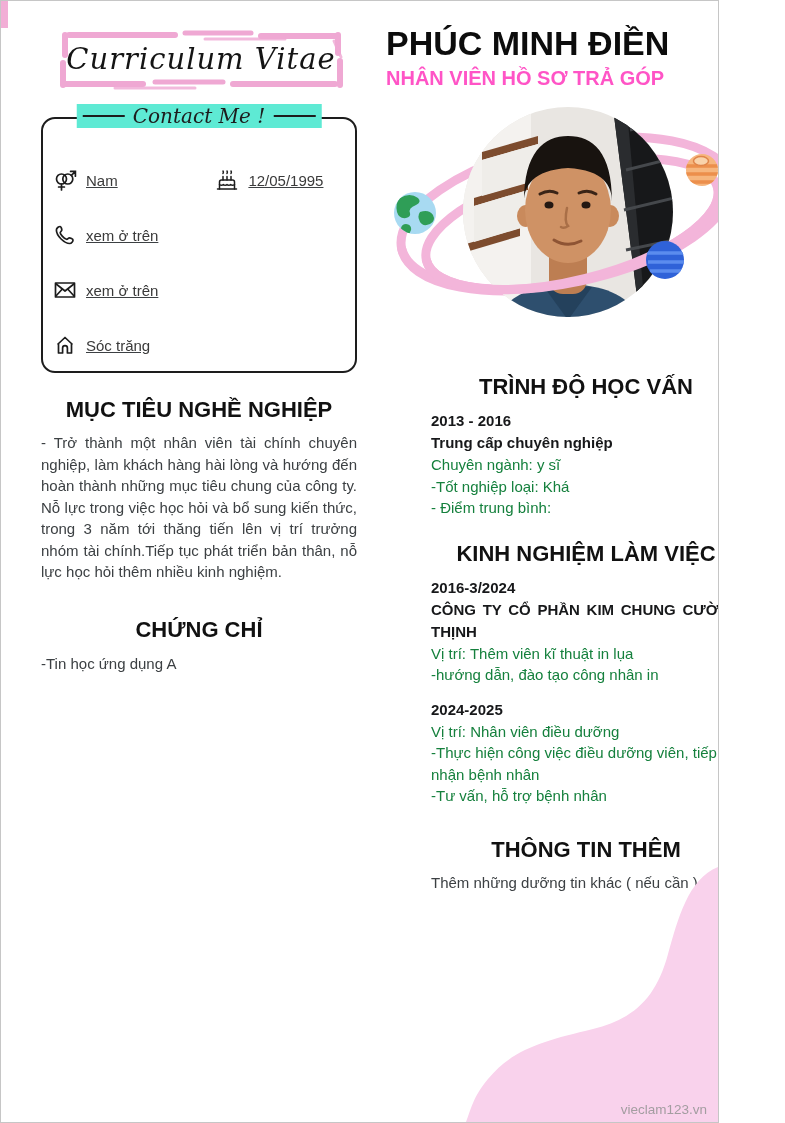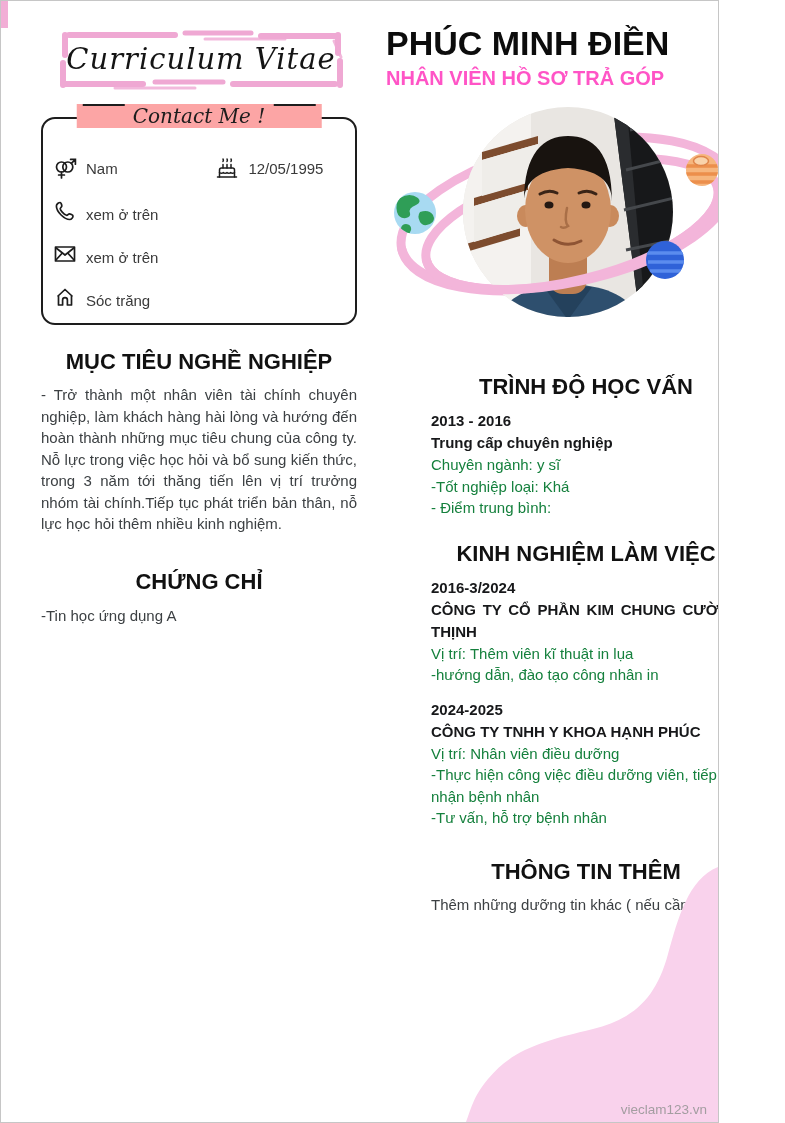--- a/index.html
+++ b/index.html
@@ -18,25 +18,25 @@
   .brand svg{position:absolute;left:0;top:0;width:100%;height:100%;}
   .brand-text{
     position:relative;z-index:2;text-align:center;line-height:64px;
     font-family:"DejaVu Serif","Liberation Serif",serif;font-style:italic;
     font-size:29px;color:#141414;letter-spacing:1px;
   }
   
   .contact{position:relative;margin-top:26px;border:2px solid #1d1d1d;border-radius:14px;padding:18px 12px 14px 10px;}
   .contact-label{
     position:absolute;top:-15px;left:50%;transform:translateX(-50%);
-    background:#fca5a5;padding:0 6px;display:flex;gap:8px;white-space:nowrap;
+    background:#5eead4;padding:0 6px;display:flex;align-items:center;gap:8px;white-space:nowrap;
     font-family:"DejaVu Serif","Liberation Serif",serif;font-style:italic;font-size:20px;color:#1d1d1d;
   }
   .dash{display:inline-block;width:42px;height:2px;background:#1d1d1d;}
-  .c-row{display:flex;align-items:flex-end;margin-top:19px;}
+  .c-row{display:flex;align-items:center;margin-top:31px;text-decoration:underline;}
   .c-row:first-child{margin-top:0;}
   .c-row2{display:flex;}
   .c-cell{display:flex;align-items:center;}
   .c-cell.g1{width:56%;}
   .c-icon{width:24px;height:24px;margin-right:9px;flex:0 0 auto;display:inline-flex;}
   .c-icon svg{width:24px;height:24px;}
   .c-text{font-size:15px;color:#3a3a3a;}
   
   .sec-h{font-size:22px;font-weight:700;color:#111111;text-align:center;letter-spacing:0;margin:0;}
   .left-sec-h{margin-top:24px;}
@@ -257,21 +257,20 @@
 
       <h2 class="sec-h" style="margin-top:22px;">KINH NGHIỆM LÀM VIỆC</h2>
       <div class="entry">
         <div class="bold-line">2016-3/2024</div>
         <div class="company">CÔNG TY CỔ PHẦN KIM CHUNG CƯỜNG THỊNH</div>
         <div class="plain-line">Vị trí: Thêm viên kĩ thuật in lụa</div>
         <div class="plain-line">-hướng dẫn, đào tạo công nhân in</div>
       </div>
       <div class="entry" style="margin-top:13px;">
         <div class="bold-line">2024-2025</div>
-        <div class="company">CÔNG TY TNHH Y KHOA HẠNH PHÚC</div>
         <div class="plain-line">Vị trí: Nhân viên điều dưỡng</div>
         <div class="plain-line">-Thực hiện công việc điều dưỡng viên, tiếp nhận bệnh nhân</div>
         <div class="plain-line">-Tư vấn, hỗ trợ bệnh nhân</div>
       </div>
 
       <h2 class="sec-h more-h">THÔNG TIN THÊM</h2>
       <div class="more-p">Thêm những dưỡng tin khác ( nếu cần )</div>
     </div>
   </div>
 

